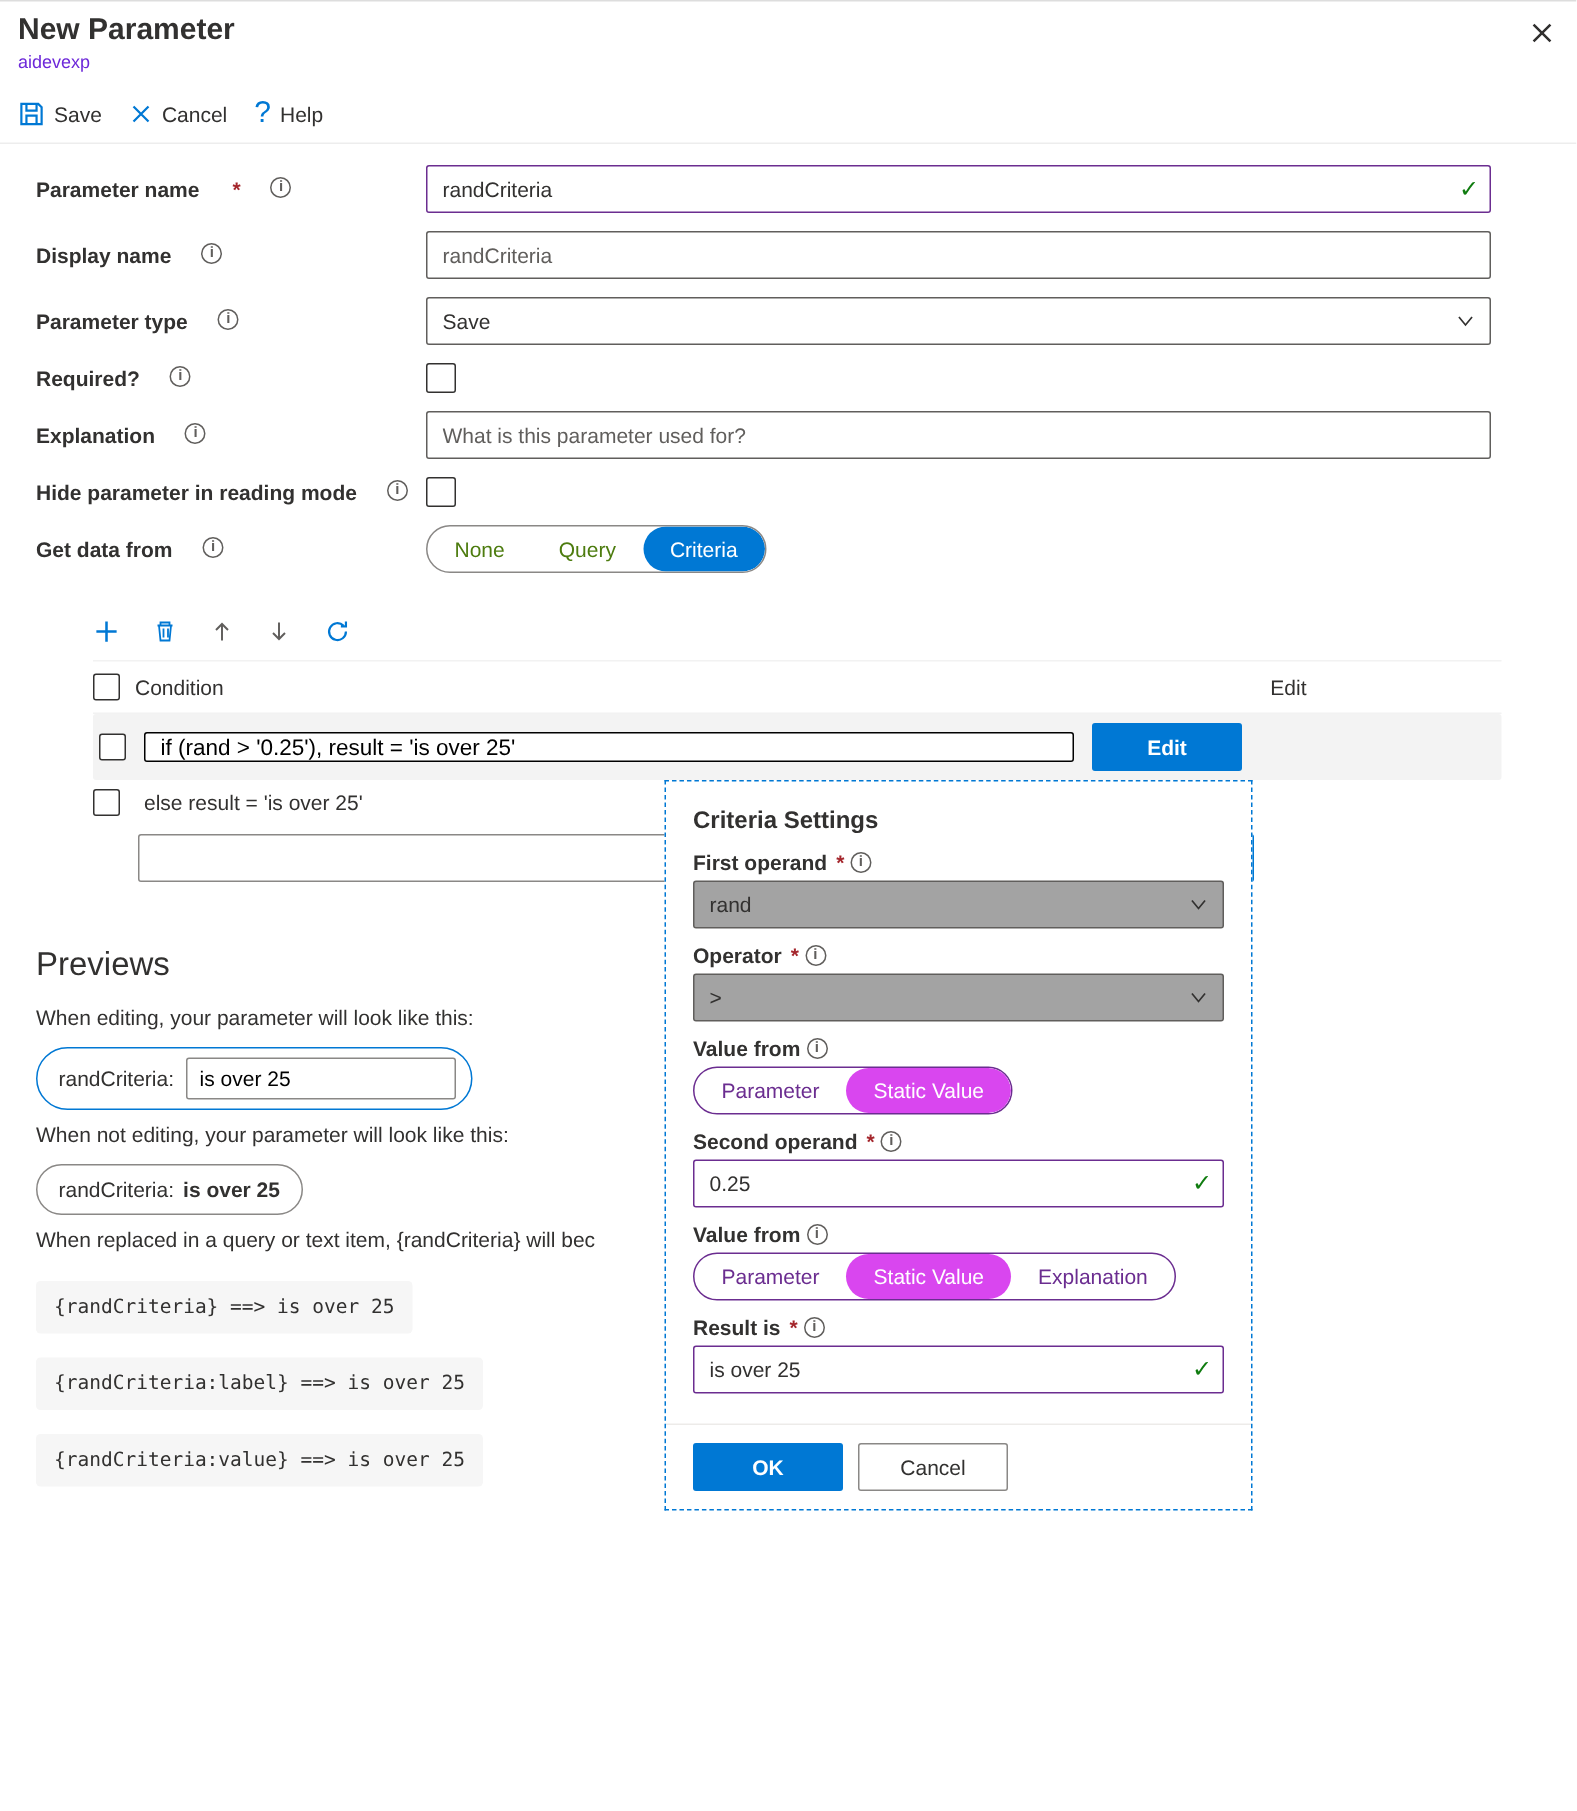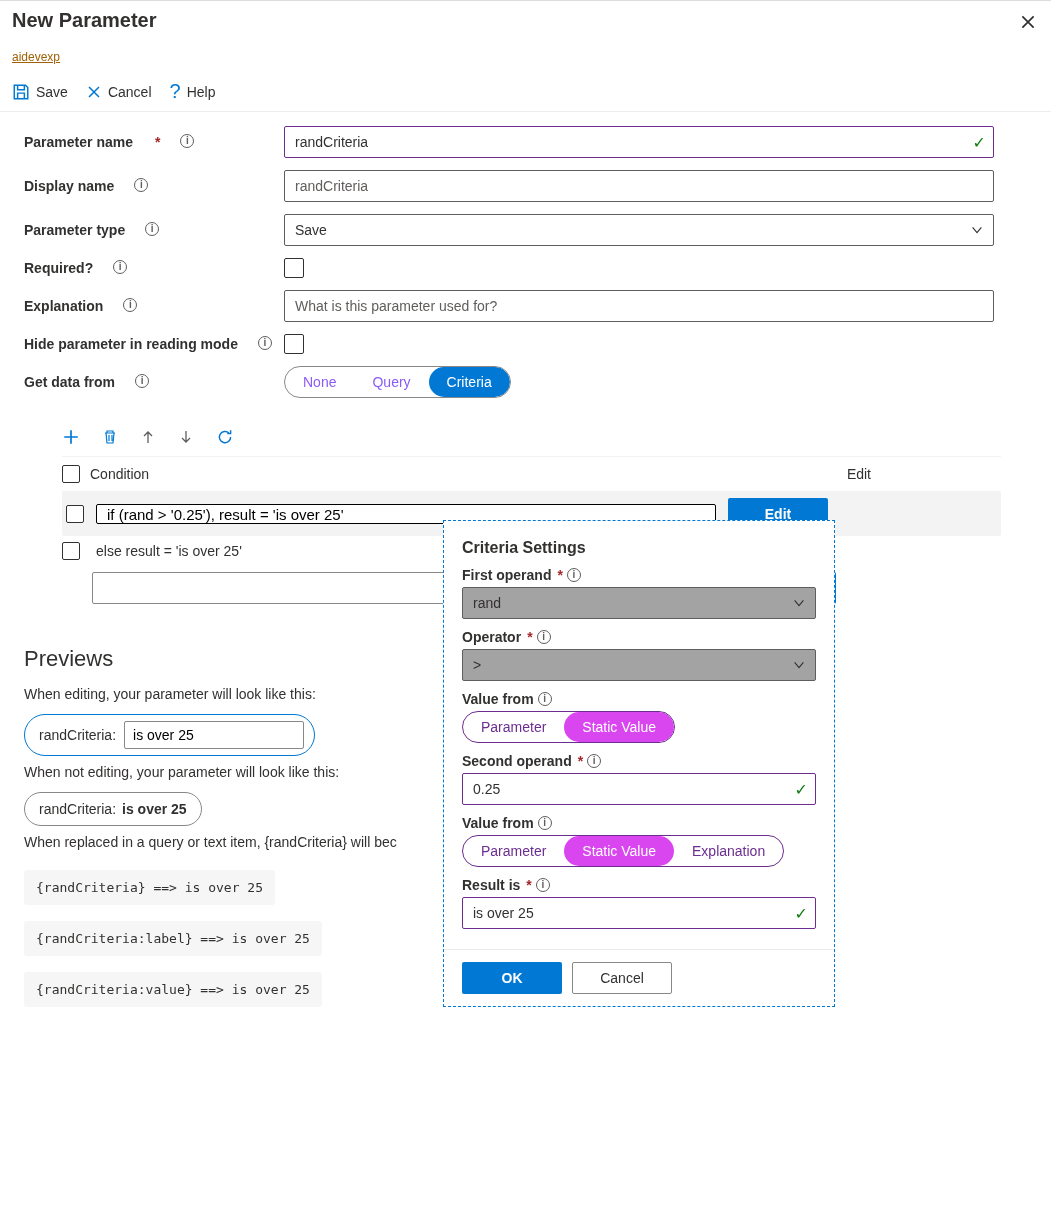--- a/index.html
+++ b/index.html
@@ -19,23 +19,22 @@
     position: relative;
   }
   .topbar .title-row { display:flex; align-items:flex-start; justify-content:space-between;}
   .topbar h1 {
     font-size: 20px;
     font-weight: 600;
     margin: 0;
   }
   .topbar .subtitle {
     font-size: 12px;
-    color: #a16207;
-    margin-top: 18px;
-    text-decoration: underline;
+    color: #6d28d9;
+    margin-top: 2px;
   }
   .topbar-close { font-size: 22px; color:#323130; padding:4px 8px; margin-right:-6px; }
   .toolbar {
     display: flex;
     gap: 18px;
     margin-top: 16px;
     padding-bottom: 8px;
   }
   .toolbar-btn {
     display: flex;
@@ -103,21 +102,21 @@
     overflow:hidden;
     height:32px;
     align-items:center;
   }
   .pill {
     padding:0 18px;
     height:100%;
     display:flex; align-items:center;
     font-size:14px;
     cursor:pointer;
-    color:#8b5cf6;
+    color:#4d7c0f;
   }
   .pill.active { background:#0078d4; color:#fff; border-radius:18px;}
   .pill.purple-active { background:#d946ef; color:#fff; border-radius:18px;}
   .pillgroup.purple { border-color:#6b2d90; }
   .pillgroup.purple .pill { color:#6b2d90; }
   .pillgroup.purple .pill.purple-active { color:#fff; }
 
   .criteria-toolbar {
     display:flex; gap:22px; padding: 18px 0 10px 38px;
     color:#0078d4;

